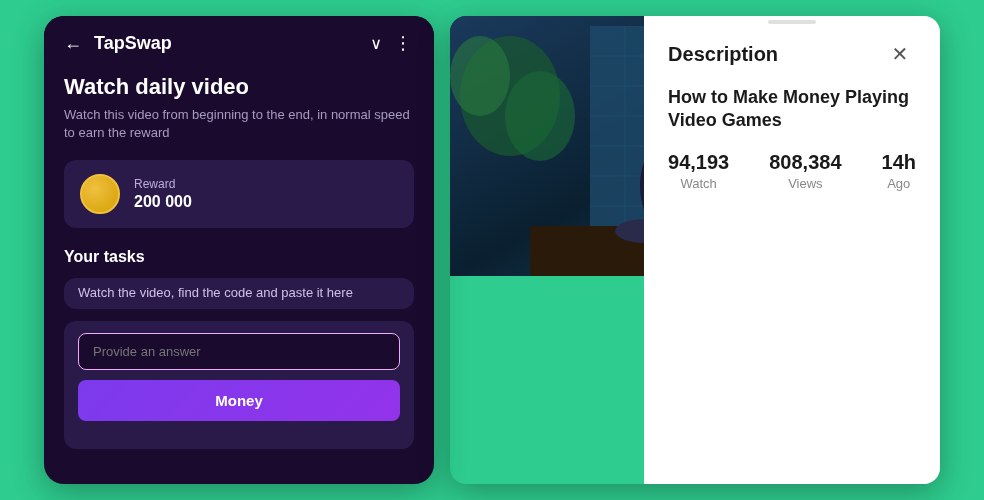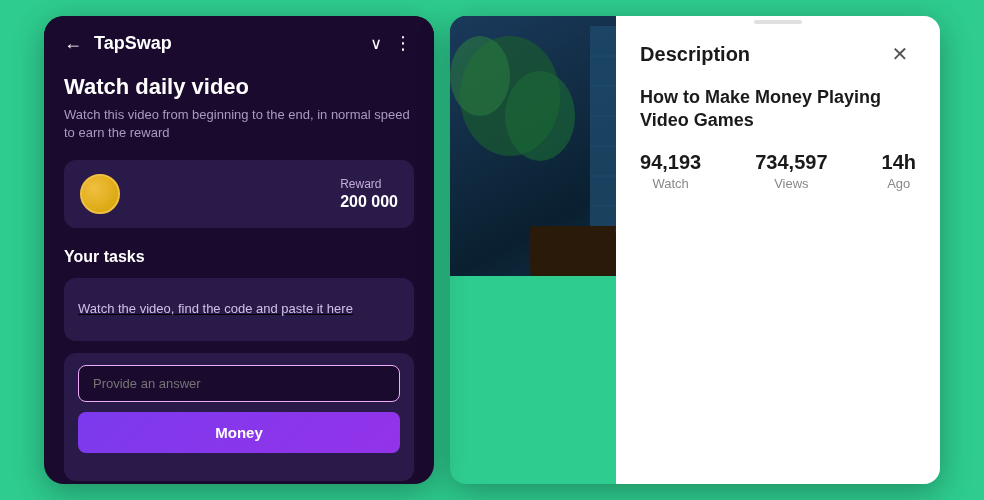--- a/index.html
+++ b/index.html
@@ -85,21 +85,20 @@
       margin-bottom: 18px;
     }
     .reward-card {
       background: #2a1a4a;
       border-radius: 12px;
       padding: 14px 16px;
       display: flex;
       align-items: center;
       gap: 14px;
       margin-bottom: 20px;
-      justify-content: space-between;
     }
     .coin-icon {
       width: 40px;
       height: 40px;
       background: radial-gradient(circle at 35% 35%, #f0c040, #d4a000);
       border-radius: 50%;
       flex-shrink: 0;
       border: 2px solid #f0c040;
     }
     .reward-info .reward-label {
@@ -114,27 +113,26 @@
     }
     .tasks-title {
       color: #fff;
       font-size: 16px;
       font-weight: 600;
       margin-bottom: 12px;
     }
     .task-card {
       background: #2a1a4a;
       border-radius: 12px;
-      padding: 22px 14px;
+      padding: 6px 14px;
       margin-bottom: 12px;
       display: flex;
       align-items: center;
       justify-content: space-between;
       gap: 10px;
-      text-decoration: underline;
     }
     .task-text {
       color: #d0c0e8;
       font-size: 13px;
       flex: 1;
       line-height: 1.4;
     }
     .watch-btn {
       background: linear-gradient(135deg, #7c3aed, #9333ea);
       color: #fff;
@@ -244,21 +242,21 @@
     }
     .video-title {
       font-size: 18px;
       font-weight: 700;
       color: #1a1a1a;
       margin-bottom: 18px;
       line-height: 1.3;
     }
     .stats-row {
       display: flex;
-      gap: 54px;
+      gap: 40px;
       margin-bottom: 34px;
     }
     .stat-item {
       display: flex;
       flex-direction: column;
       align-items: center;
     }
     .stat-value {
       font-size: 20px;
       font-weight: 700;
@@ -391,21 +389,21 @@
         <span class="desc-title">Description</span>
         <button class="close-btn">✕</button>
       </div>
       <div class="video-title">How to Make Money Playing Video Games</div>
       <div class="stats-row">
         <div class="stat-item">
           <span class="stat-value">94,193</span>
           <span class="stat-label">Watch</span>
         </div>
         <div class="stat-item">
-          <span class="stat-value">734,597</span>
+          <span class="stat-value">808,384</span>
           <span class="stat-label">Views</span>
         </div>
         <div class="stat-item">
           <span class="stat-value">14h</span>
           <span class="stat-label">Ago</span>
         </div>
       </div>
     </div>
   </div>
 </div>

